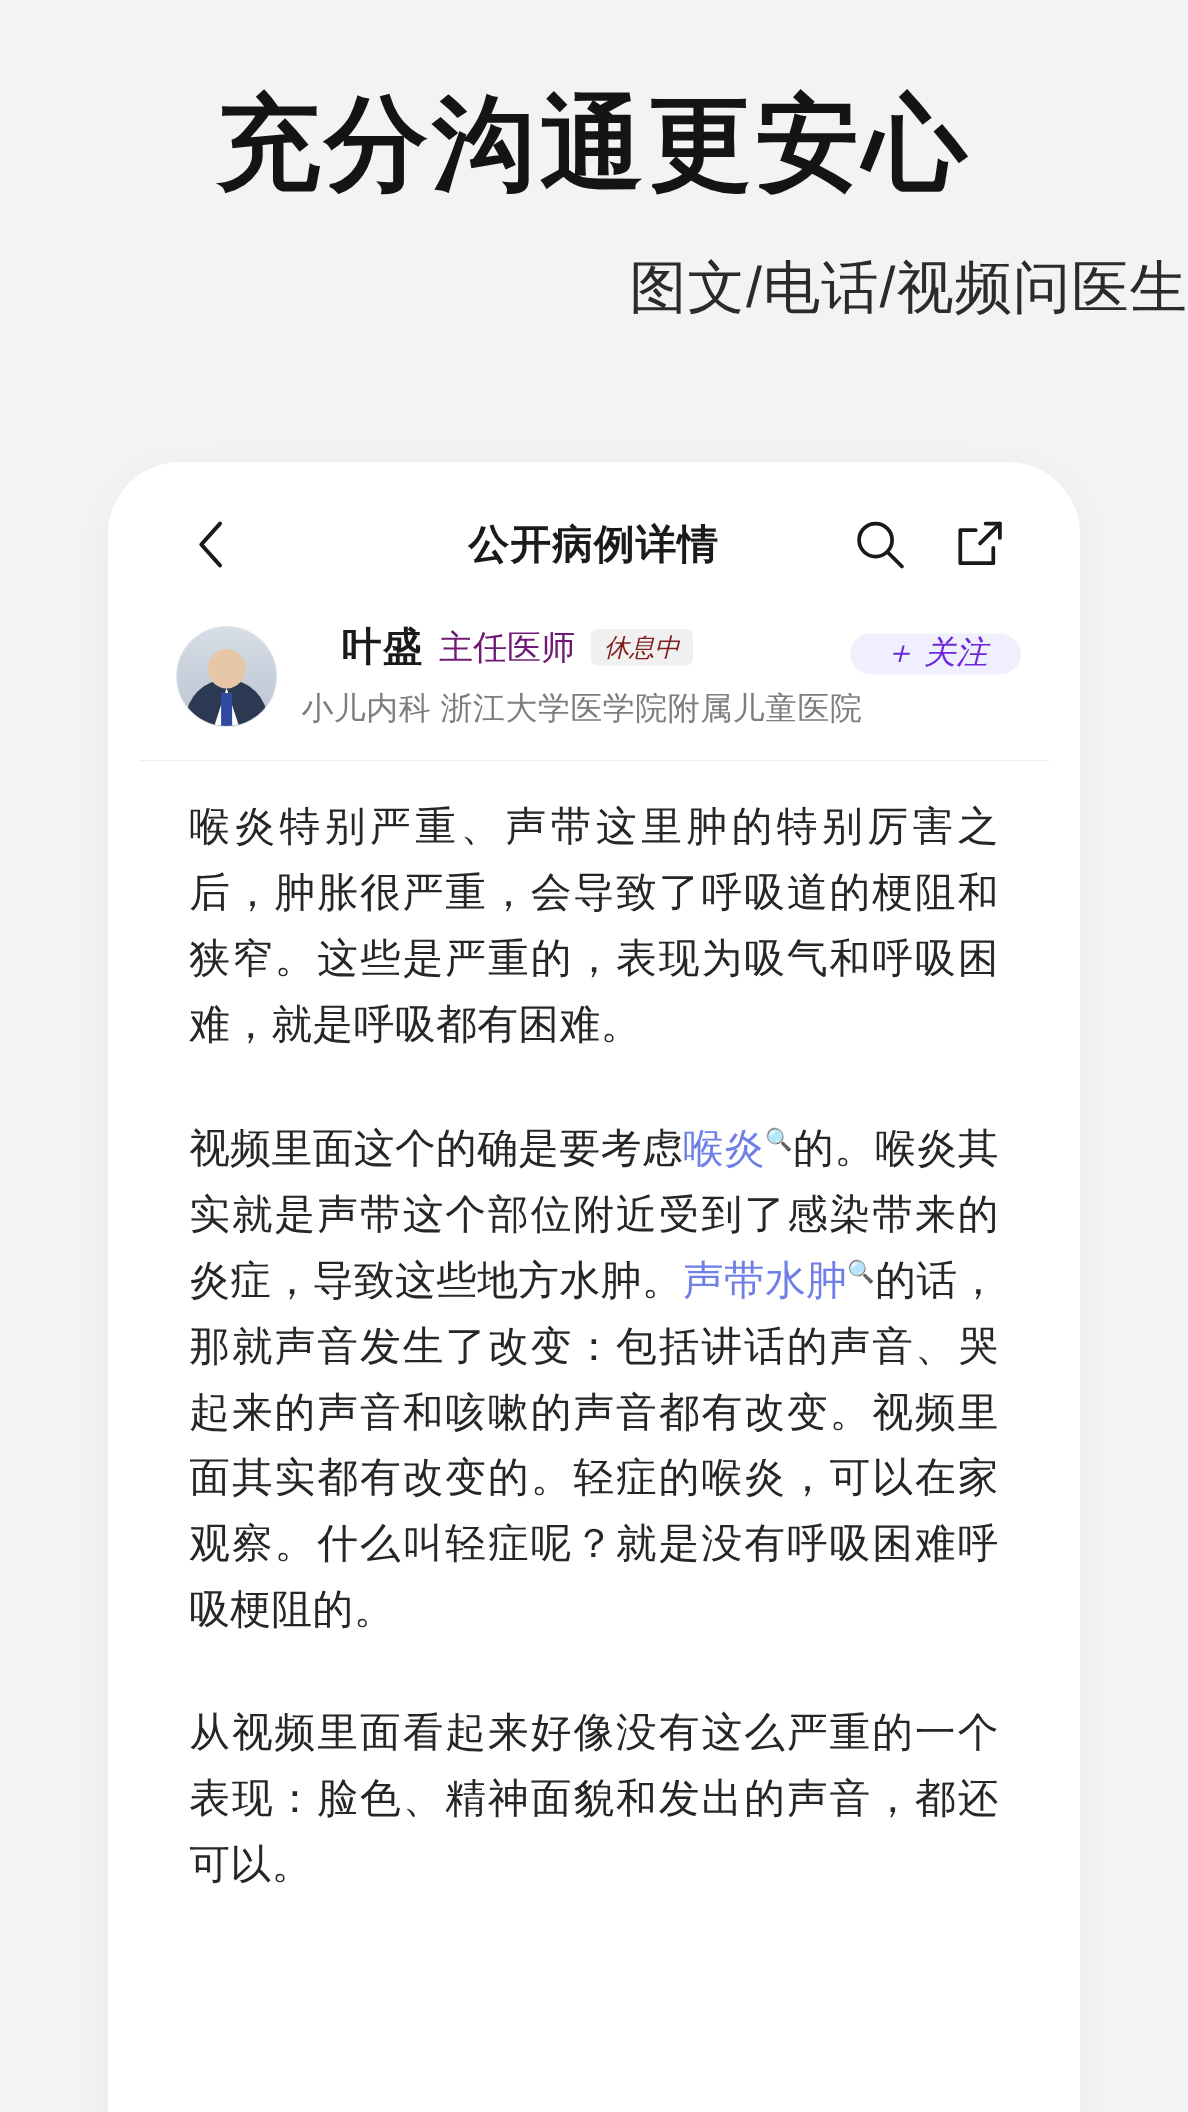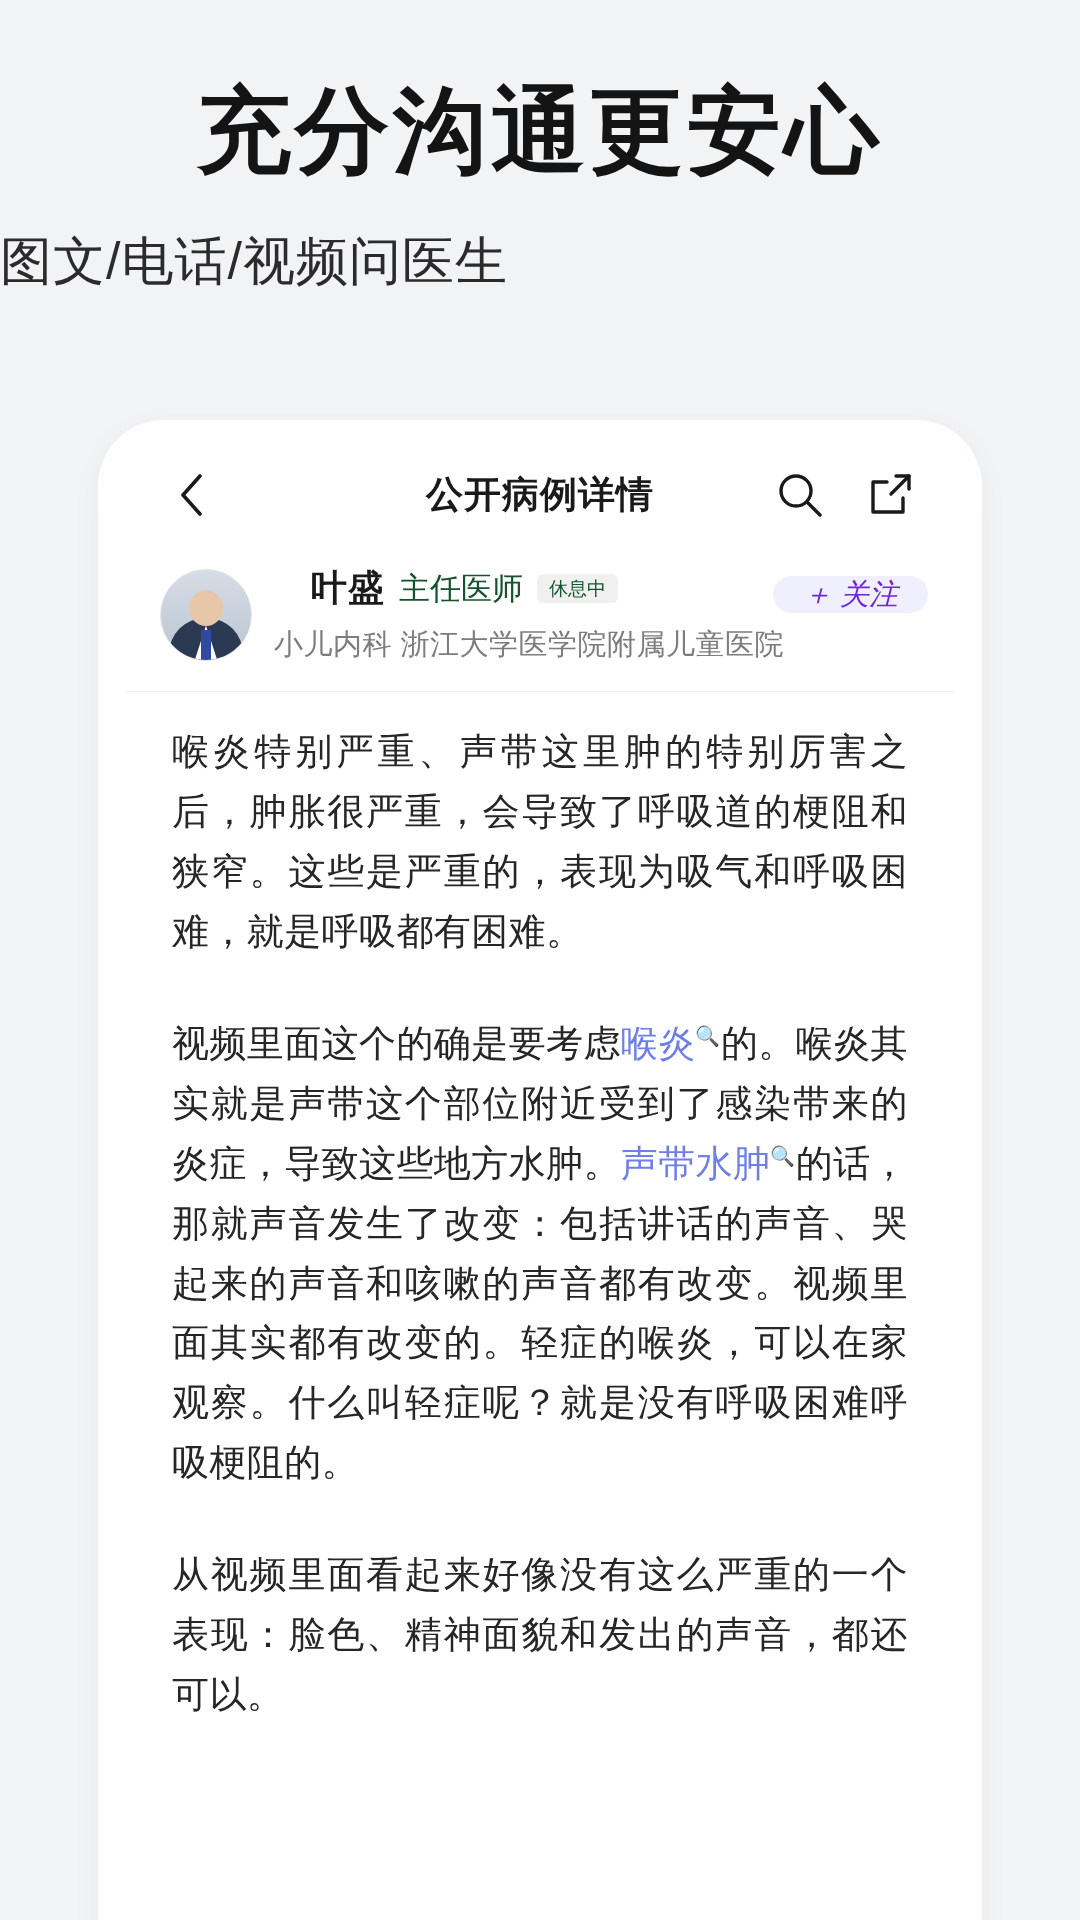--- a/index.html
+++ b/index.html
@@ -15,21 +15,21 @@
   .headline {
     text-align: center;
     font-size: 94px;
     font-weight: bold;
     letter-spacing: 4px;
     color: #141414;
     margin-top: 78px;
     line-height: 1.12;
   }
   .subhead {
-    text-align: left;
+    text-align: right;
     font-size: 52px;
     color: #2b2b2b;
     margin-top: 44px;
     letter-spacing: 1px;
   }
 
   
   .phone {
     position: absolute;
     left: 108px;
@@ -130,25 +130,25 @@
     width: 26px; height: 40px; background:#ffffff;
     clip-path: polygon(50% 0, 100% 100%, 0 100%);
   }
   .avatar .tie {
     position:absolute; left:50%; bottom:0px; transform:translateX(-50%);
     width: 10px; height: 30px; background:#2f4aa0;
   }
   .doc-info { margin-left: 22px; }
   .doc-line1 { display: flex; align-items: center; gap: 14px; }
   .doc-name { font-size: 36px; font-weight: bold; color: #1a1a1a; letter-spacing: 1px; margin-left: 37px; }
-  .doc-title { font-size: 31px; color: #14532d; }
+  .doc-title { font-size: 31px; color: #701a75; }
   .doc-status {
-    font-size: 19px; color: #14532d;
+    font-size: 23px; color: #7f1d1d;
     background: #f0f0f0; border-radius: 6px;
-    padding: 5px 12px; line-height: 1;
+    padding: 5px 12px; line-height: 1; font-style: italic;
   }
   .doc-line2 { margin-top: 12px; font-size: 29px; color: #7d7d7d; letter-spacing: 0.5px; }
   .follow-btn {
     position: absolute; right: 26px; top: 30px;
     background: #f0effd;
     color: #6d28d9;
     font-size: 29px;
     border-radius: 40px;
     padding: 4px 30px;
     line-height: 1;

